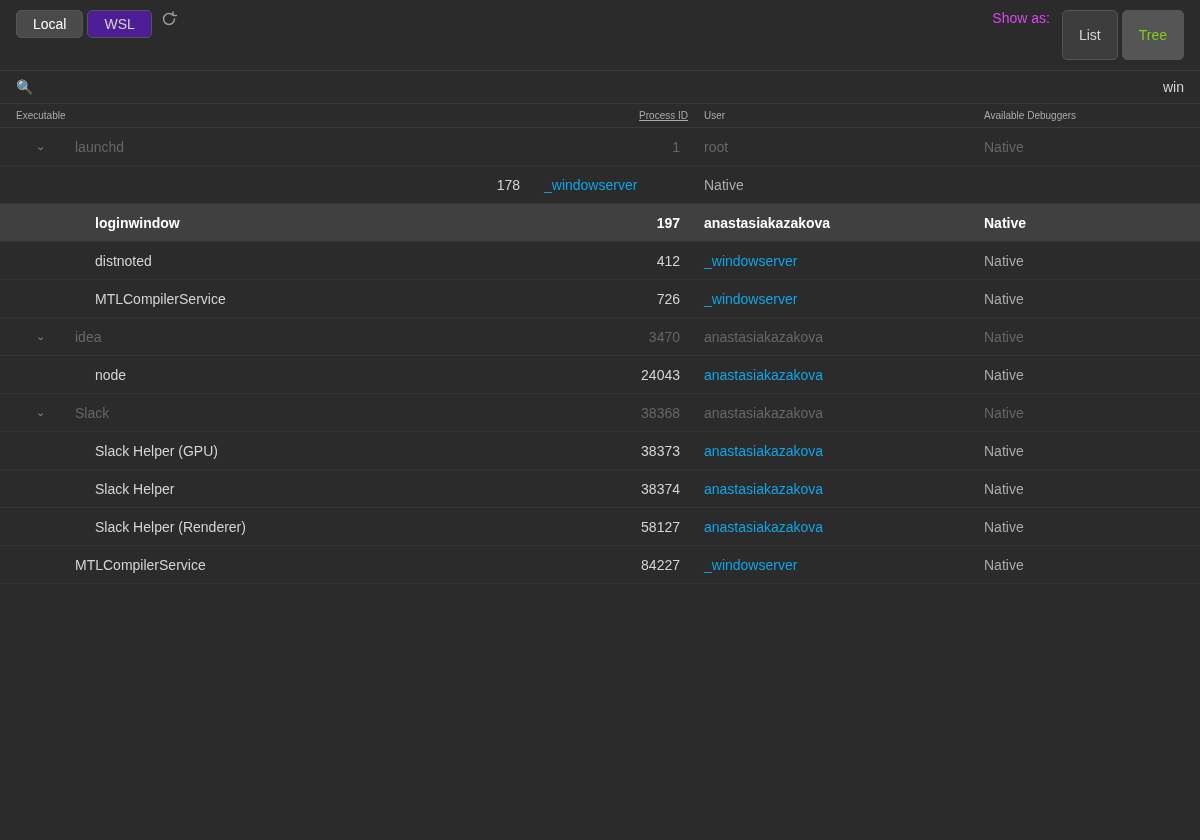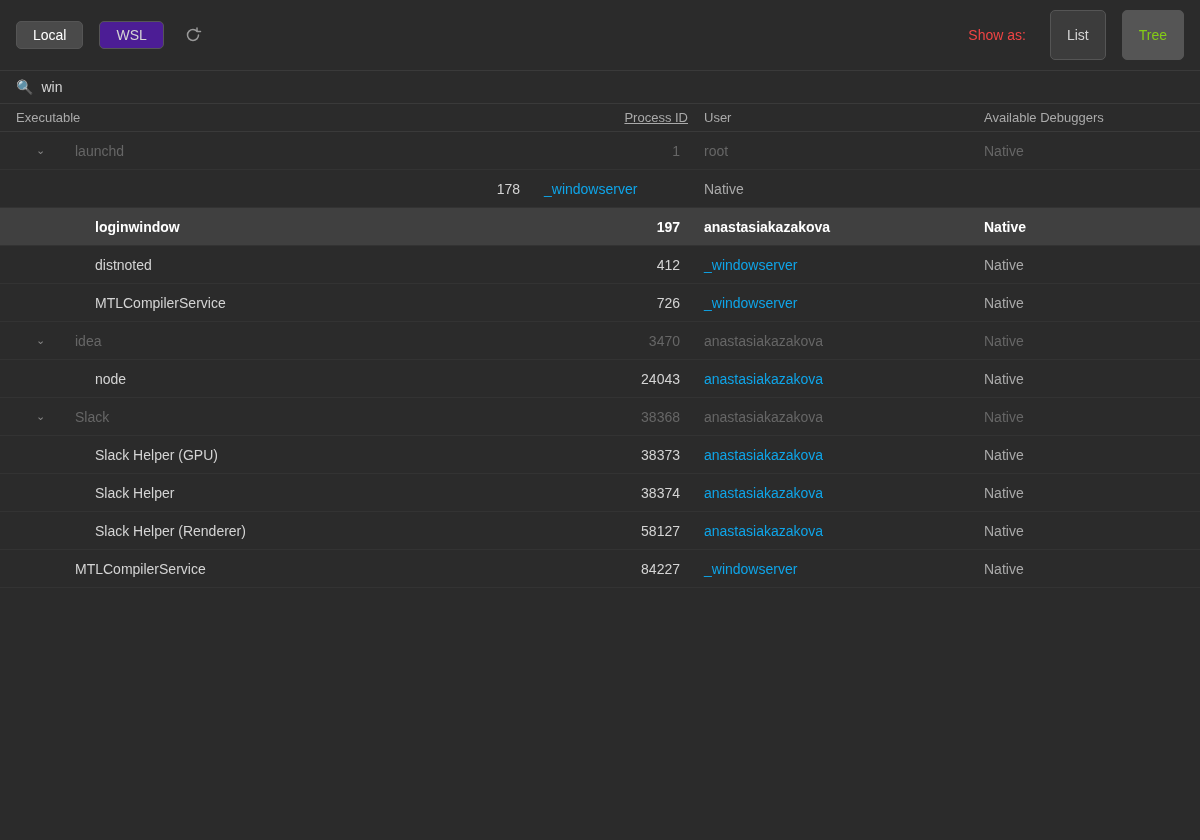--- a/index.html
+++ b/index.html
@@ -8,25 +8,25 @@
       font-family: -apple-system, BlinkMacSystemFont, 'Segoe UI', sans-serif;
       font-size: 14px;
       color: #d4d4d4;
       width: 1200px;
       min-height: 840px;
     }
 
     
     .toolbar {
       display: flex;
-      align-items: center;
+      align-items: flex-start;
       padding: 10px 16px;
       background: #2b2b2b;
       border-bottom: 1px solid #3a3a3a;
-      gap: 16px;
+      gap: 4px;
     }
     .toolbar-btn {
       background: #4c1d95;
       border: 1px solid #555;
       color: #d4d4d4;
       padding: 5px 16px;
       border-radius: 5px;
       font-size: 14px;
       cursor: pointer;
     }
@@ -39,21 +39,21 @@
       border: none;
       color: #888;
       font-size: 18px;
       cursor: pointer;
       margin-left: 4px;
       display: flex;
       align-items: center;
     }
     .show-as-label {
       margin-left: auto;
-      color: #ef4444;
+      color: #d946ef;
       font-size: 14px;
       margin-right: 8px;
     }
     .view-btn {
       background: #3c3c3c;
       border: 1px solid #555;
       color: #d4d4d4;
       padding: 16px 16px;
       border-radius: 5px;
       font-size: 14px;
@@ -78,30 +78,31 @@
       font-size: 14px;
     }
     .search-input {
       background: none;
       border: none;
       outline: none;
       color: #d4d4d4;
       font-size: 14px;
       flex: 1;
       caret-color: #fff;
+      text-align: right;
     }
 
     
     .table-header {
       display: grid;
       grid-template-columns: 1fr 160px 280px 200px;
       padding: 6px 16px;
       border-bottom: 1px solid #3a3a3a;
       color: #aaa;
-      font-size: 13px;
+      font-size: 10px;
       font-weight: 500;
       background: #2b2b2b;
     }
     .col-pid { text-align: right; padding-right: 16px; text-decoration: underline; }
 
     
     .table-body { }
     .table-row {
       display: grid;
       grid-template-columns: 1fr 160px 280px 200px;

